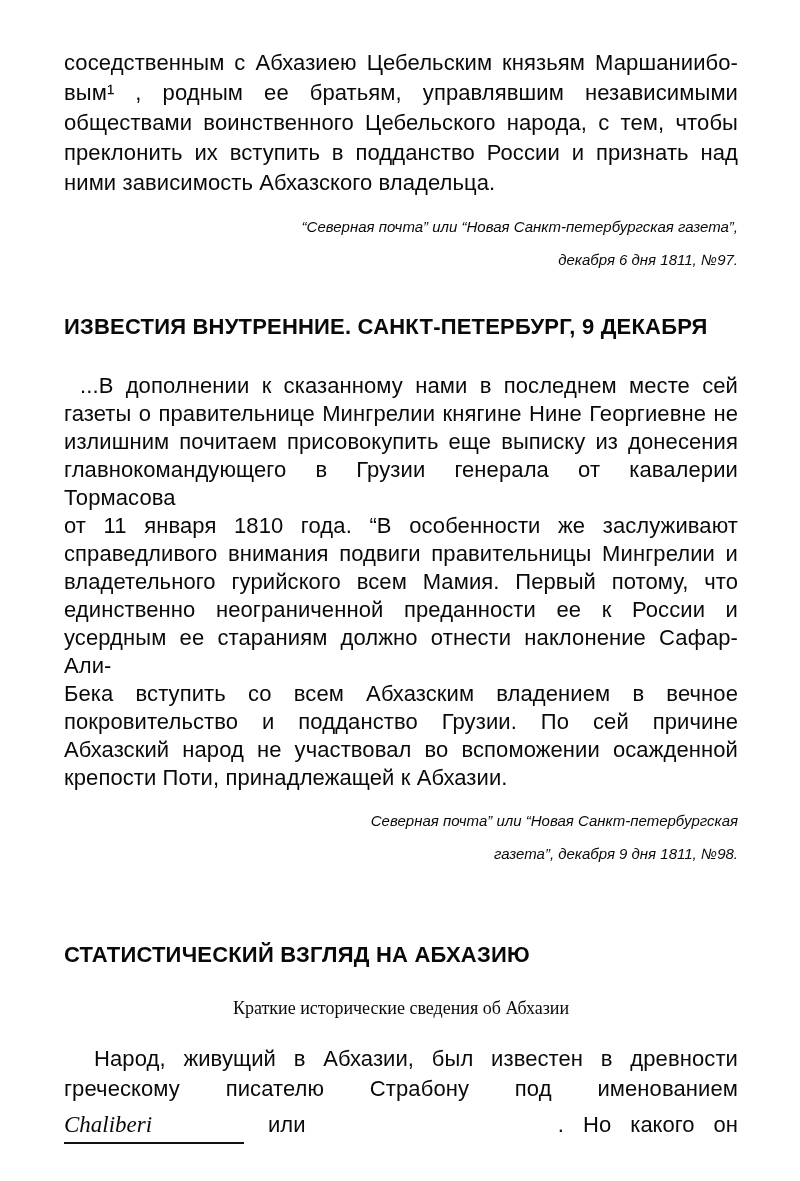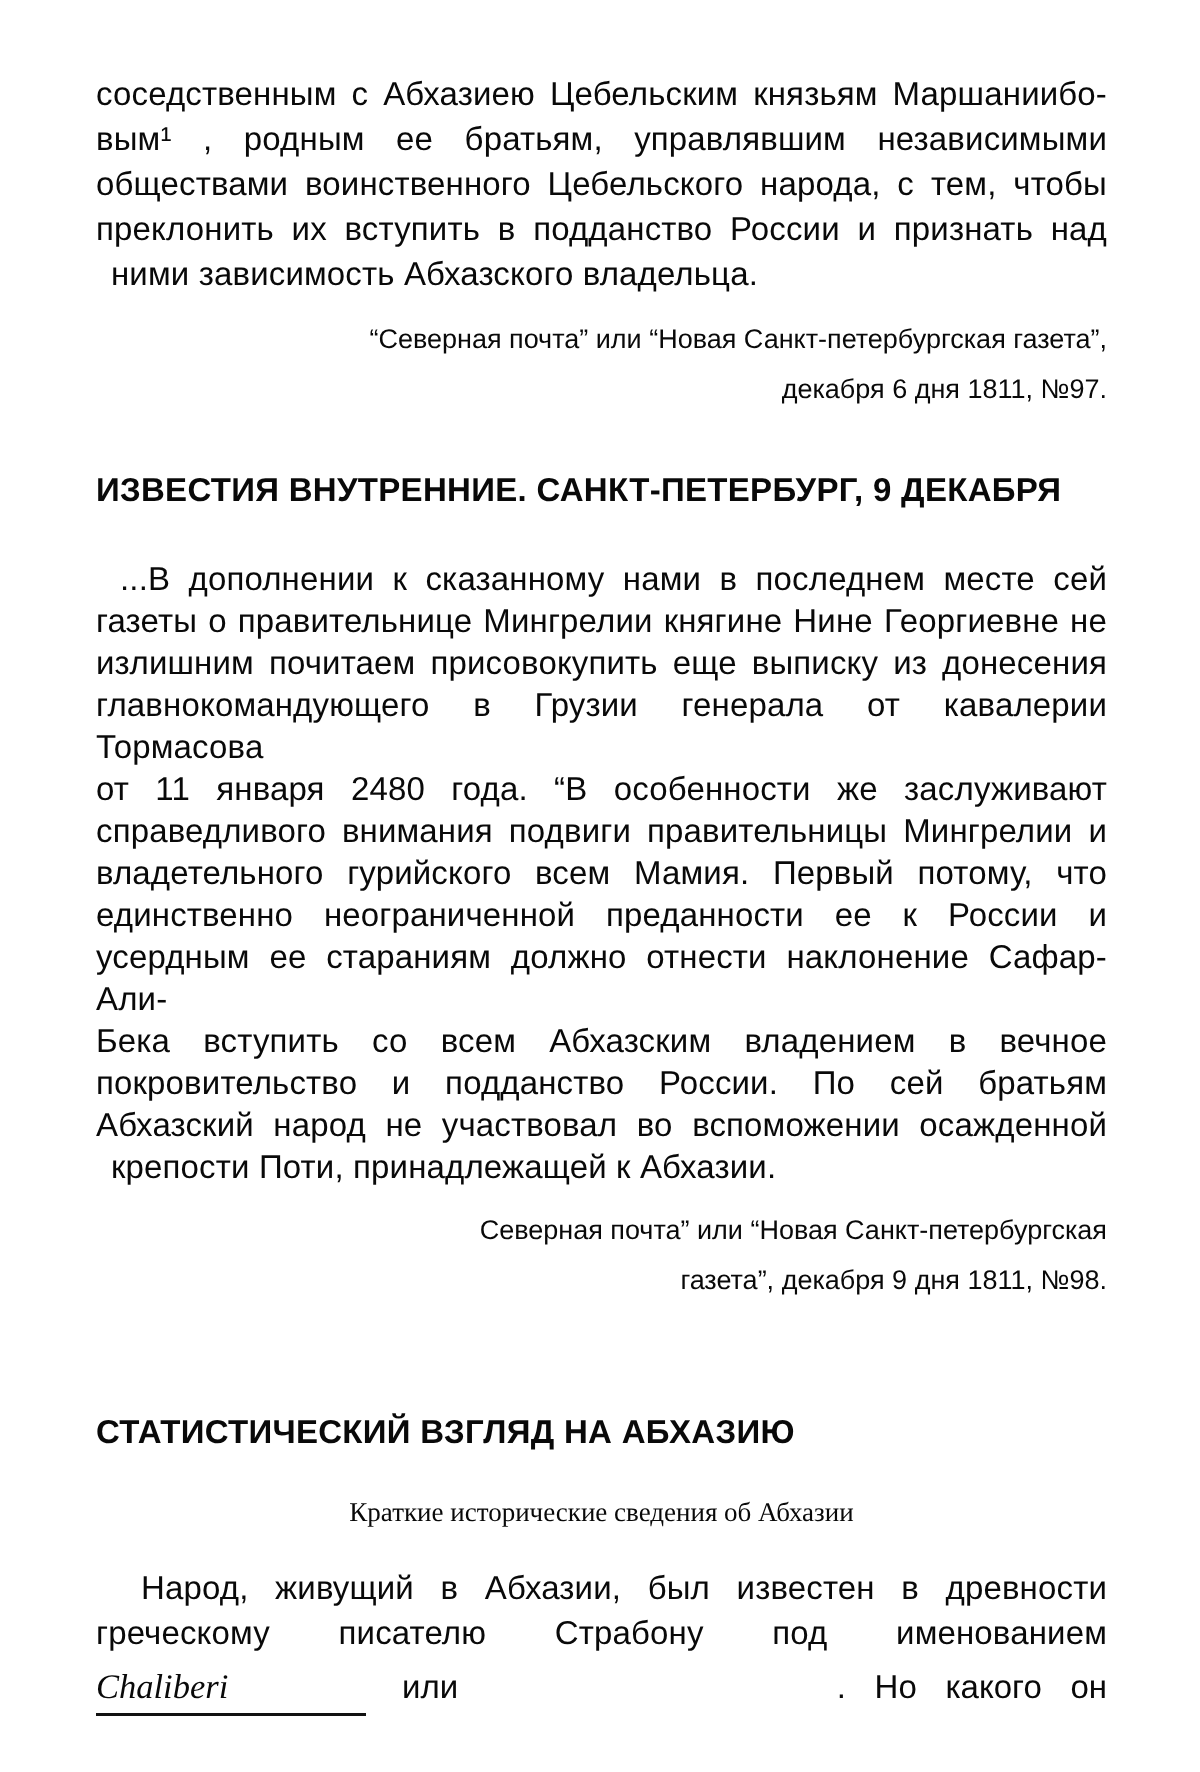--- a/index.html
+++ b/index.html
@@ -19,27 +19,28 @@
   
   .pline{
     font-size:22px;
     line-height:30px;
     letter-spacing:0.1px;
     text-align:justify;
     text-align-last:justify;
     white-space:normal;
   }
   .tight .pline{line-height:28px;}
-  .pline.last{text-align:right;text-align-last:left;margin-left:10px;}
+  .pline.last{text-align:right;text-align-last:left;}
   .pline.indent1{padding-left:16px;box-sizing:border-box;}
   .pline.indent2{padding-left:30px;box-sizing:border-box;}
   
   .citation{
     margin-top:12px;
-    font-size:18px;
+    font-style:italic;
+    font-size:15px;
     line-height:33px;
     text-align:right;
   }
   
   .heading{
     font-weight:700;
     font-size:22px;
     line-height:30px;
     text-align:left;
     letter-spacing:0.2px;
@@ -105,27 +106,27 @@
     <div>декабря 6 дня 1811, №97.</div>
   </div>
 
   <div class="heading h-news">ИЗВЕСТИЯ ВНУТРЕННИЕ. САНКТ-ПЕТЕРБУРГ, 9 ДЕКАБРЯ</div>
 
   <div class="para2 tight">
     <div class="pline indent1">...В дополнении к сказанному нами в последнем месте сей</div>
     <div class="pline">газеты о правительнице Мингрелии княгине Нине Георгиевне не</div>
     <div class="pline">излишним почитаем присовокупить еще выписку из донесения</div>
     <div class="pline">главнокомандующего в Грузии генерала от кавалерии Тормасова</div>
-    <div class="pline">от 11 января 2480 года. “В особенности же заслуживают</div>
+    <div class="pline">от 11 января 1810 года. “В особенности же заслуживают</div>
     <div class="pline">справедливого внимания подвиги правительницы Мингрелии и</div>
     <div class="pline">владетельного гурийского всем Мамия. Первый потому, что</div>
     <div class="pline">единственно неограниченной преданности ее к России и</div>
     <div class="pline">усердным ее стараниям должно отнести наклонение Сафар-Али-</div>
     <div class="pline">Бека вступить со всем Абхазским владением в вечное</div>
-    <div class="pline">покровительство и подданство России. По сей братьям</div>
+    <div class="pline">покровительство и подданство Грузии. По сей причине</div>
     <div class="pline">Абхазский народ не участвовал во вспоможении осажденной</div>
     <div class="pline last">крепости Поти, принадлежащей к Абхазии.</div>
   </div>
 
   <div class="citation c2">
     <div>Северная почта” или “Новая Санкт-петербургская</div>
     <div>газета”, декабря 9 дня 1811, №98.</div>
   </div>
 
   <div class="heading h-stat">СТАТИСТИЧЕСКИЙ ВЗГЛЯД НА АБХАЗИЮ</div>

